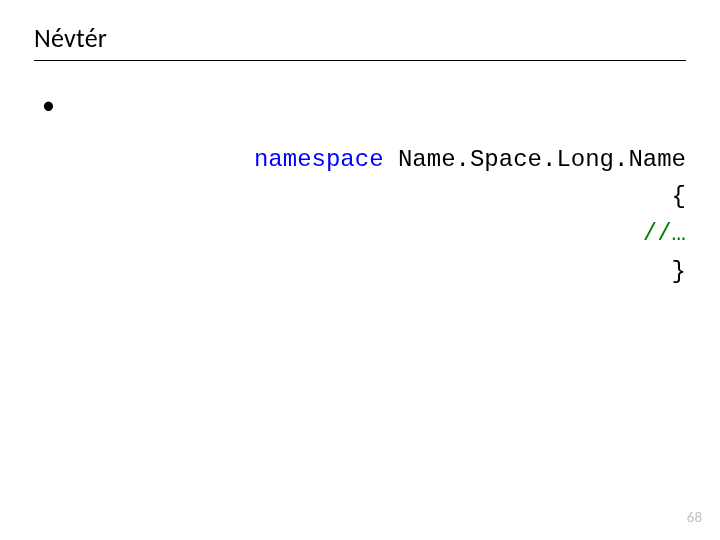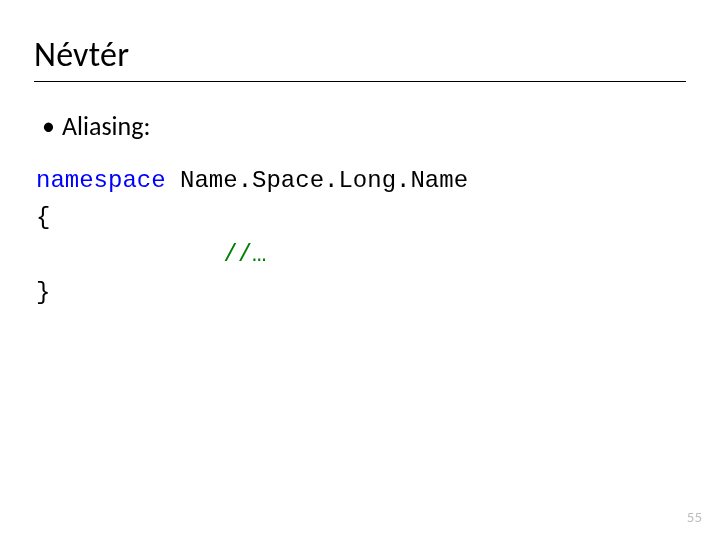--- a/index.html
+++ b/index.html
@@ -14,23 +14,23 @@
     overflow: hidden;
   }
   .slide {
     width: 720px;
     height: 540px;
     position: relative;
     box-sizing: border-box;
     padding: 18px 34px 0 34px;
   }
   .title {
-    font-size: 34px;
+    font-size: 26px;
     font-weight: 400;
-    margin: 16px 0 6px 0;
+    margin: 4px 0 6px 0;
     letter-spacing: 0.2px;
   }
   .rule {
     border: none;
     border-top: 1.5px solid #000;
     margin: 0 0 28px 0;
     width: 100%;
   }
   .bullet-row {
     display: flex;
@@ -42,20 +42,21 @@
   .bullet-dot {
     width: 20px;
     flex: 0 0 20px;
   }
   .code {
     font-family: Consolas, "Courier New", monospace;
     font-size: 24px;
     line-height: 1.55;
     white-space: pre;
     padding-left: 2px;
+    text-align: right;
   }
   .kw { color: #0000ff; }
   .ident { color: #000000; }
   .punct { color: #000000; }
   .comment { color: #008000; }
   .op-red { color: #b00000; }
   .page-num {
     position: absolute;
     right: 18px;
     bottom: 14px;
@@ -67,26 +68,25 @@
 </head>
 <body>
 
 <div class="slide">
 
   <h1 class="title">Névtér</h1>
   <hr class="rule">
 
   <div class="bullet-row">
     <span class="bullet-dot">•</span>
-    <span>Aliasing:</span>
   </div>
 
   <div class="code"><span class="kw">namespace</span> <span class="ident">Name.Space.Long.Name</span>
 <span class="punct">{</span>
              <span class="comment">//…</span>
 <span class="punct">}</span></div>
 
   <div class="gap"></div>
 
 
-  <div class="page-num">55</div>
+  <div class="page-num">68</div>
 
 </div>
 
 </body></html>

